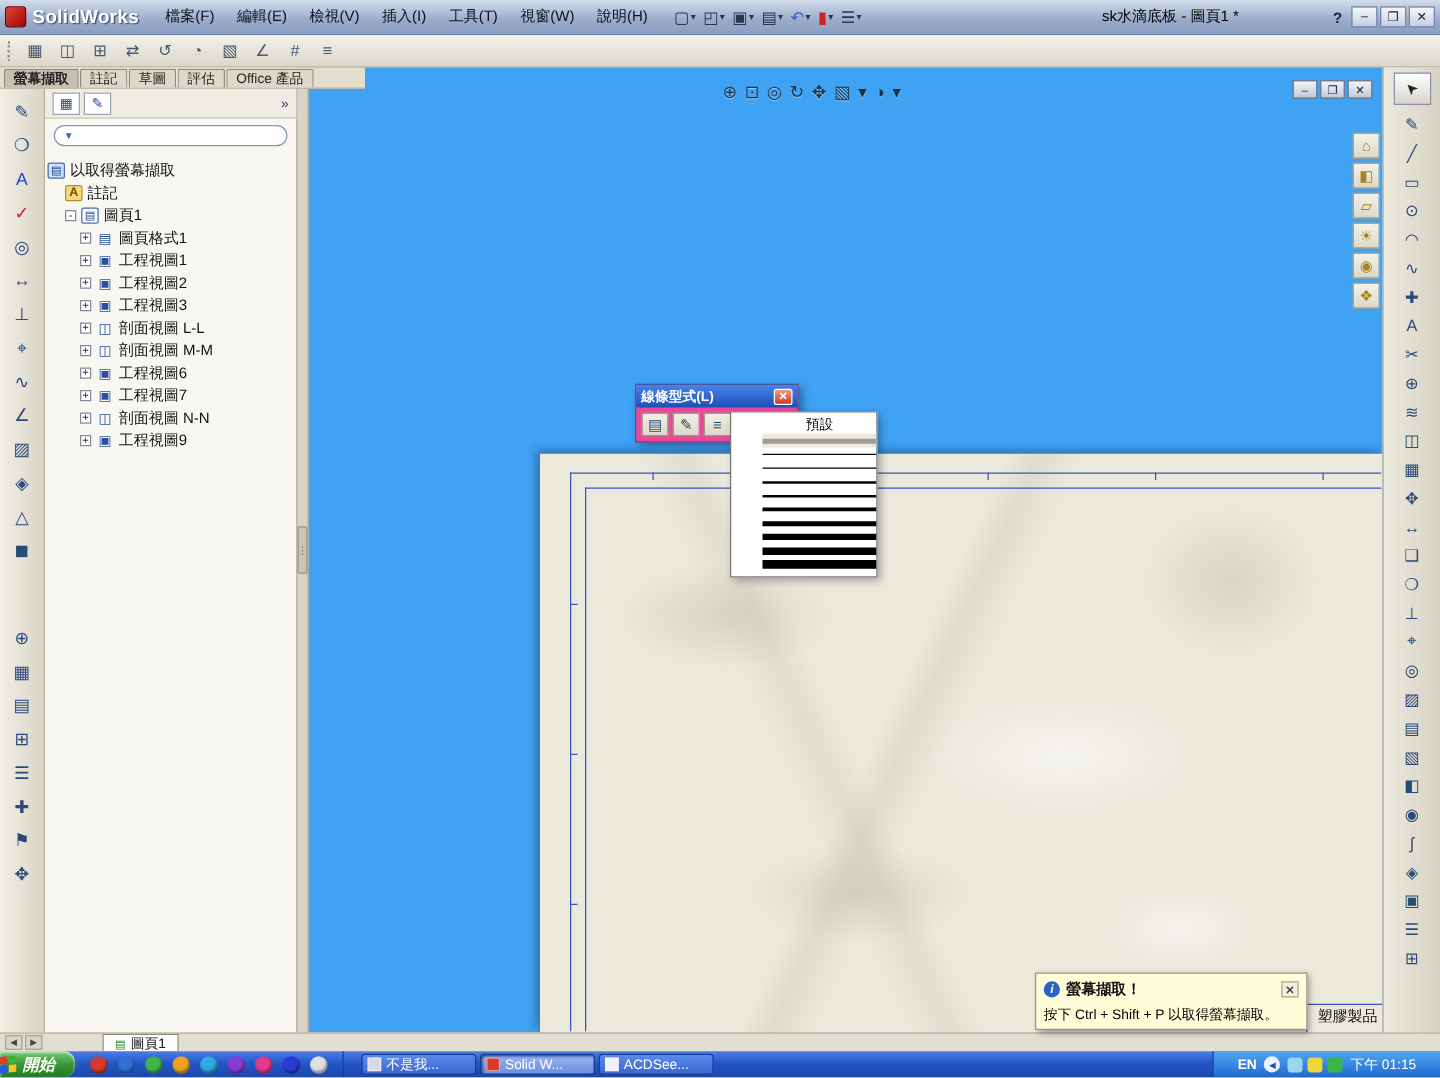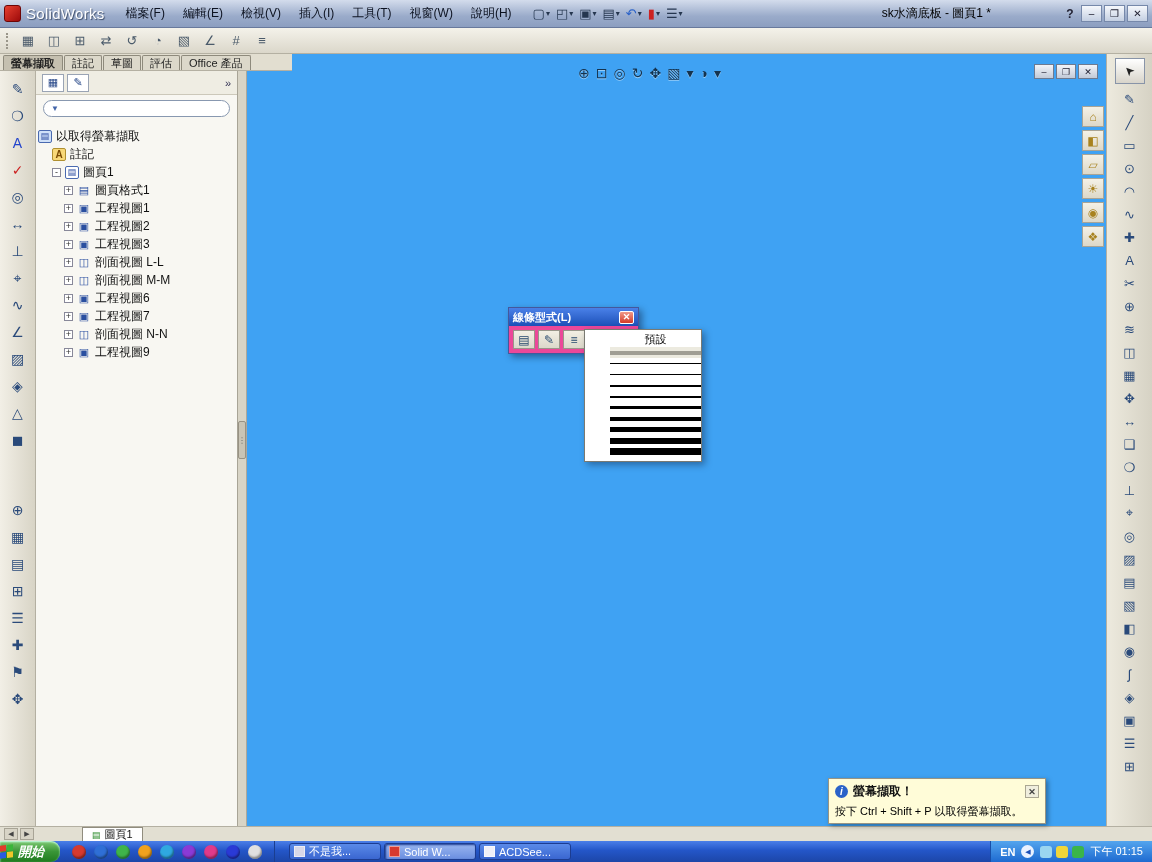--- a/index.html
+++ b/index.html
@@ -3,21 +3,21 @@
 <meta charset="utf-8">
 <style>
   *{margin:0;padding:0;box-sizing:border-box;}
   body{width:1152px;height:862px;font-family:"Liberation Sans",sans-serif;}
   .screen{position:relative;width:1152px;height:862px;overflow:hidden;background:#ece9d8;font-size:12px;color:#111;}
 
   
   .titlebar{position:absolute;left:0;top:0;width:1152px;height:28px;background:linear-gradient(#d3dcec,#9aabca 60%,#8c9ec0);border-bottom:1px solid #68799c;display:flex;align-items:center;padding:0 4px;}
   .sw-logo{display:flex;align-items:center;gap:5px;margin-right:12px;}
   .cube{width:17px;height:17px;background:linear-gradient(135deg,#e84030,#9c0a0a);border:1px solid #6d0505;border-radius:3px;}
-  .brand{font-weight:normal;font-size:15px;color:#fff;text-shadow:1px 1px 1px #3a4a66;letter-spacing:.3px;}
+  .brand{font-weight:bold;font-size:15px;color:#fff;text-shadow:1px 1px 1px #3a4a66;letter-spacing:.3px;}
   .menus{display:flex;align-items:center;}
   .menu-item{padding:4px 9px;font-size:12px;color:#0c1220;cursor:default;}
   .tb-tools{display:flex;align-items:center;gap:2px;margin-left:10px;}
   .tb-tool{display:flex;align-items:center;height:20px;padding:0 2px;}
   .tb-glyph{font-size:13px;color:#25364f;}
   .caret{font-size:8px;color:#25364f;margin-left:1px;}
   .doc-title{margin-left:auto;margin-right:70px;font-size:12px;color:#000;}
   .help-btn{width:18px;height:18px;display:flex;align-items:center;justify-content:center;font-weight:bold;color:#223;}
   .win-btn{width:21px;height:17px;margin-left:2px;border:1px solid #7688aa;background:linear-gradient(#f6f8fc,#c4cfe2);display:flex;align-items:center;justify-content:center;font-size:10px;color:#223;}
 
@@ -128,21 +128,21 @@
   .winlogo i:nth-child(1){background:#e23a2a;}
   .winlogo i:nth-child(2){background:#3ab53a;}
   .winlogo i:nth-child(3){background:#2a5ae0;}
   .winlogo i:nth-child(4){background:#f0c62a;}
   .quicklaunch{display:flex;align-items:center;gap:8px;padding:0 12px;border-right:1px solid #1a3e90;height:21px;}
   .ql-icon{width:14px;height:14px;border-radius:50%;box-shadow:inset -1px -2px 2px rgba(0,0,0,.4);}
   .tasks{display:flex;align-items:center;margin-left:14px;gap:3px;}
   .taskbtn{width:92px;height:17px;background:linear-gradient(#5a8ae8,#3a66d0);border:1px solid #1c3c90;border-radius:3px;color:#fff;font-size:11px;display:flex;align-items:center;gap:4px;padding:0 4px;overflow:hidden;white-space:nowrap;}
   .taskbtn.active{background:linear-gradient(#9ab6f0,#6a8ee0);box-shadow:inset 1px 1px 2px #1c3c90;}
   .task-ico{flex:0 0 11px;width:11px;height:11px;border:1px solid rgba(255,255,255,.5);}
-  .tray{margin-left:auto;height:21px;background:linear-gradient(#53a5ee,#1e6ad0);border-left:1px solid #174ea8;display:flex;align-items:center;gap:6px;padding:0 9px;color:#fff;font-size:11px;}
+  .tray{margin-left:auto;height:21px;background:linear-gradient(#53a5ee,#1e6ad0);border-left:1px solid #174ea8;display:flex;align-items:center;gap:6px;padding:0 19px;color:#fff;font-size:11px;}
   .tray-chevron{width:13px;height:13px;border-radius:50%;background:#eaf2ff;color:#1c50b8;font-size:7px;display:flex;align-items:center;justify-content:center;}
   .trayicons{display:flex;align-items:center;gap:4px;}
   .tray-icon{width:12px;height:12px;border-radius:3px;}
   .lang{font-weight:bold;}
 </style>
 </head>
 <body>
 
 <div class="screen">
 
@@ -354,20 +354,35 @@
       <span class="vt-icon">◑</span>
       <span class="vt-icon">▾</span>
     </div>
 
   <div class="docwin">
     <span class="dw-btn">–</span>
     <span class="dw-btn">❐</span>
     <span class="dw-btn">✕</span>
   </div>
 
+  <div class="sheet">
+    <div class="frame-outer"></div>
+    <div class="frame-inner"></div>
+    <div class="tick-top" style="left:90px"></div>
+    <div class="tick-top" style="left:224px"></div>
+    <div class="tick-top" style="left:358px"></div>
+    <div class="tick-top" style="left:492px"></div>
+    <div class="tick-top" style="left:626px"></div>
+    <div class="tick-left" style="top:120px"></div>
+    <div class="tick-left" style="top:240px"></div>
+    <div class="tick-left" style="top:360px"></div>
+    <div class="tb-hline"></div>
+    <div class="tb-vline"></div>
+    <div class="titleblock">塑膠製品</div>
+  </div>
 
   <div class="minibar">
 
   <span class="mb-icon">⌂</span>
       <span class="mb-icon">◧</span>
       <span class="mb-icon">▱</span>
       <span class="mb-icon">☀</span>
       <span class="mb-icon">◉</span>
       <span class="mb-icon">❖</span>
     </div>

